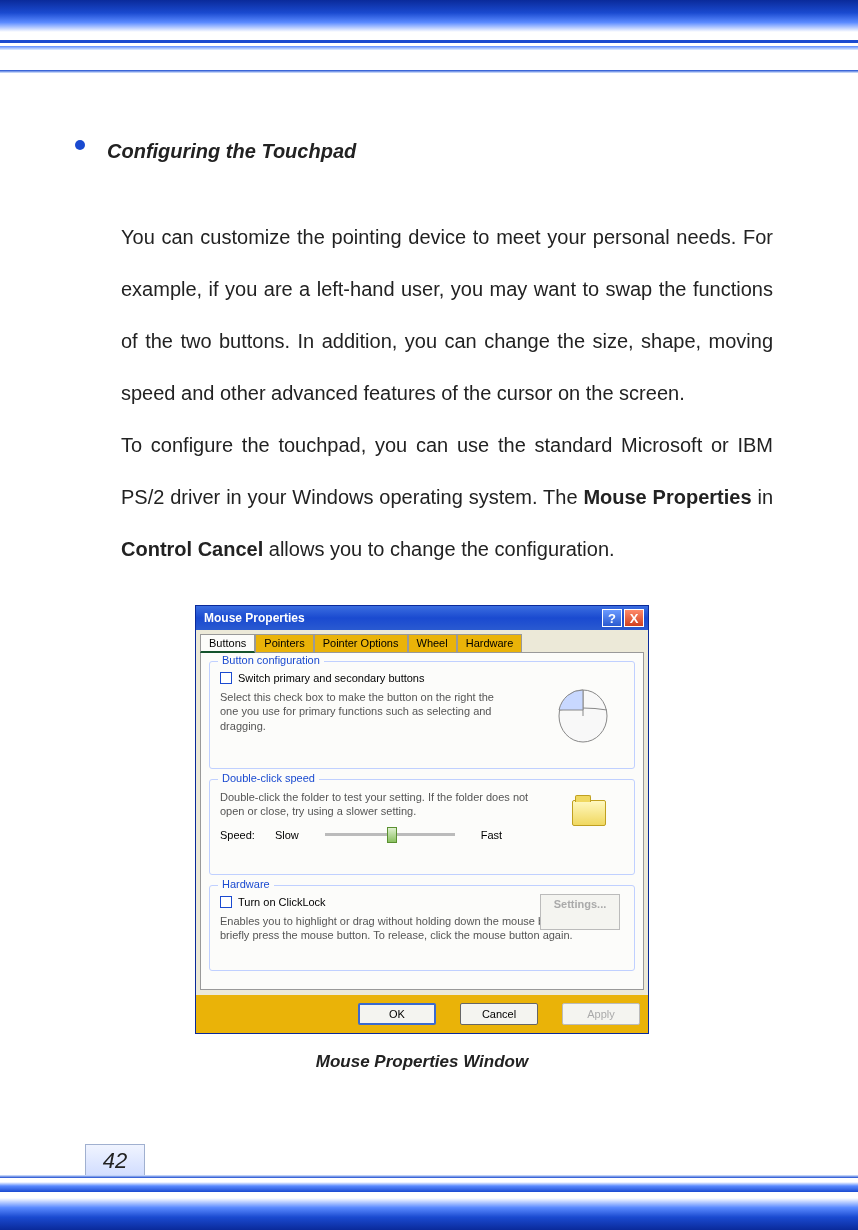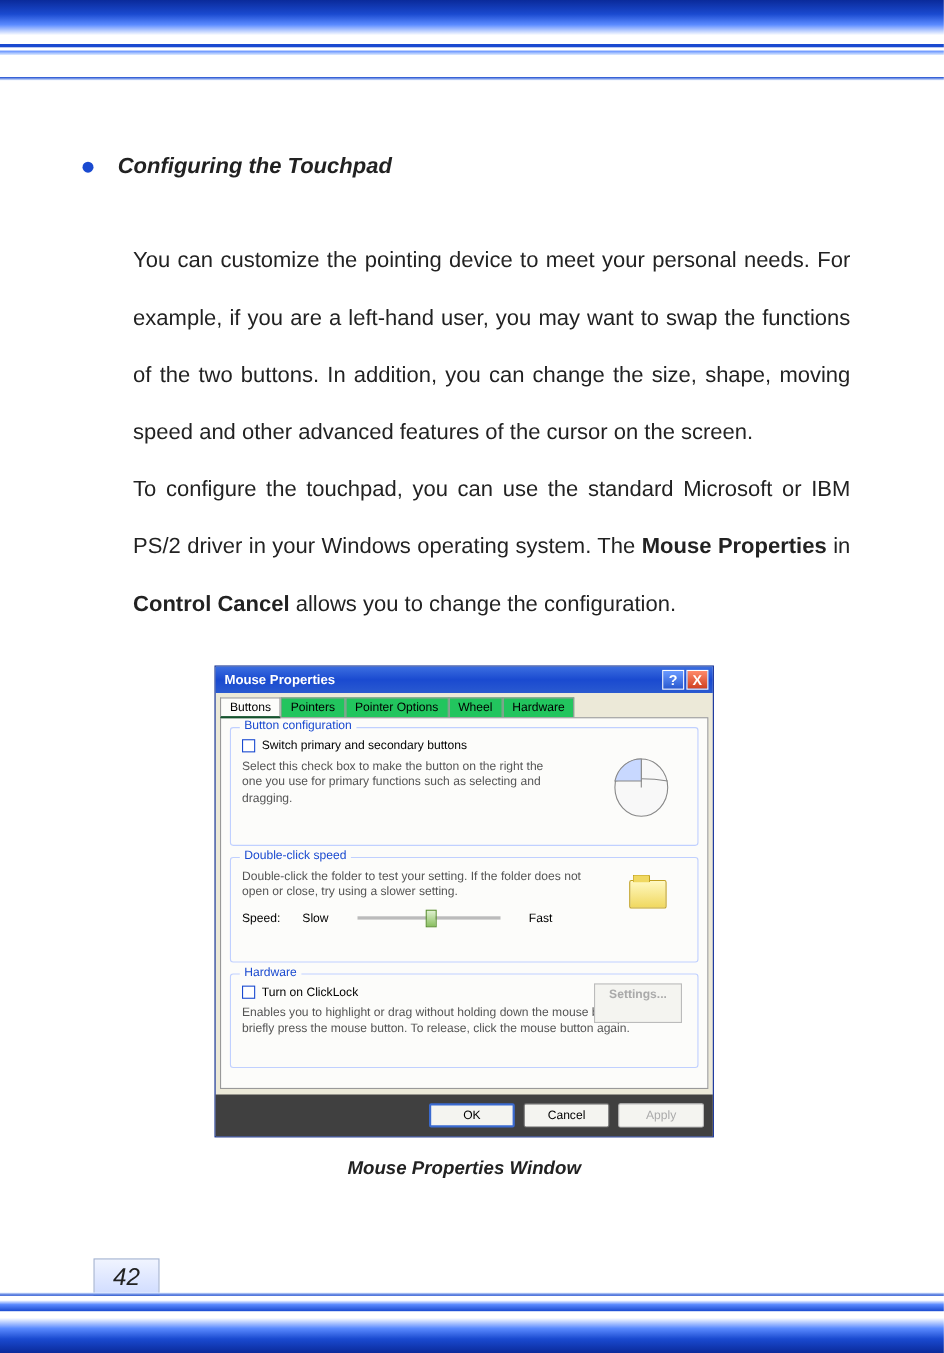--- a/index.html
+++ b/index.html
@@ -73,21 +73,20 @@
   }
   
   .content {
     position: absolute;
     top: 140px;
     left: 85px;
     right: 85px;
   }
   .heading-row {
     display: flex;
-    align-items: center;
     margin-bottom: 48px;
     margin-left: -10px;
   }
   .bullet-dot {
     width: 10px; height: 10px;
     background: #1a4ad0;
     border-radius: 50%;
     margin-right: 22px;
   }
   .heading-text {
@@ -140,21 +139,21 @@
   .tb-close { background: linear-gradient(#ff8a6a,#d04020); color: #fff; }
   .tabstrip {
     display: flex;
     padding: 4px 4px 0 4px;
     gap: 0;
   }
   .tab {
     padding: 2px 8px;
     border: 1px solid #999;
     border-bottom: none;
-    background: #22c55e;
+    background: #eab308;
     position: relative;
     font-size: 11px;
   }
   .tab.active {
     background: #fcfcfa;
     border-bottom: 2px solid #14532d;
     z-index: 2;
   }
   .tab-body {
     margin: 0 4px 4px 4px;
@@ -244,23 +243,23 @@
     background: #f4f4f0;
     color: #aaa;
     text-align: center;
     line-height: 18px;
     font-size: 11px;
     font-weight: bold;
   }
   .dialog-buttons {
     display: flex;
     justify-content: flex-end;
-    gap: 8px;
+    gap: 24px;
     padding: 8px;
-    background: #404040;
+    background: #eab308;
   }
   .dlg-btn {
     width: 78px; height: 22px;
     border: 1px solid #666;
     background: #f4f4f0;
     text-align: center;
     line-height: 20px;
     font-size: 11px;
     border-radius: 2px;
   }

